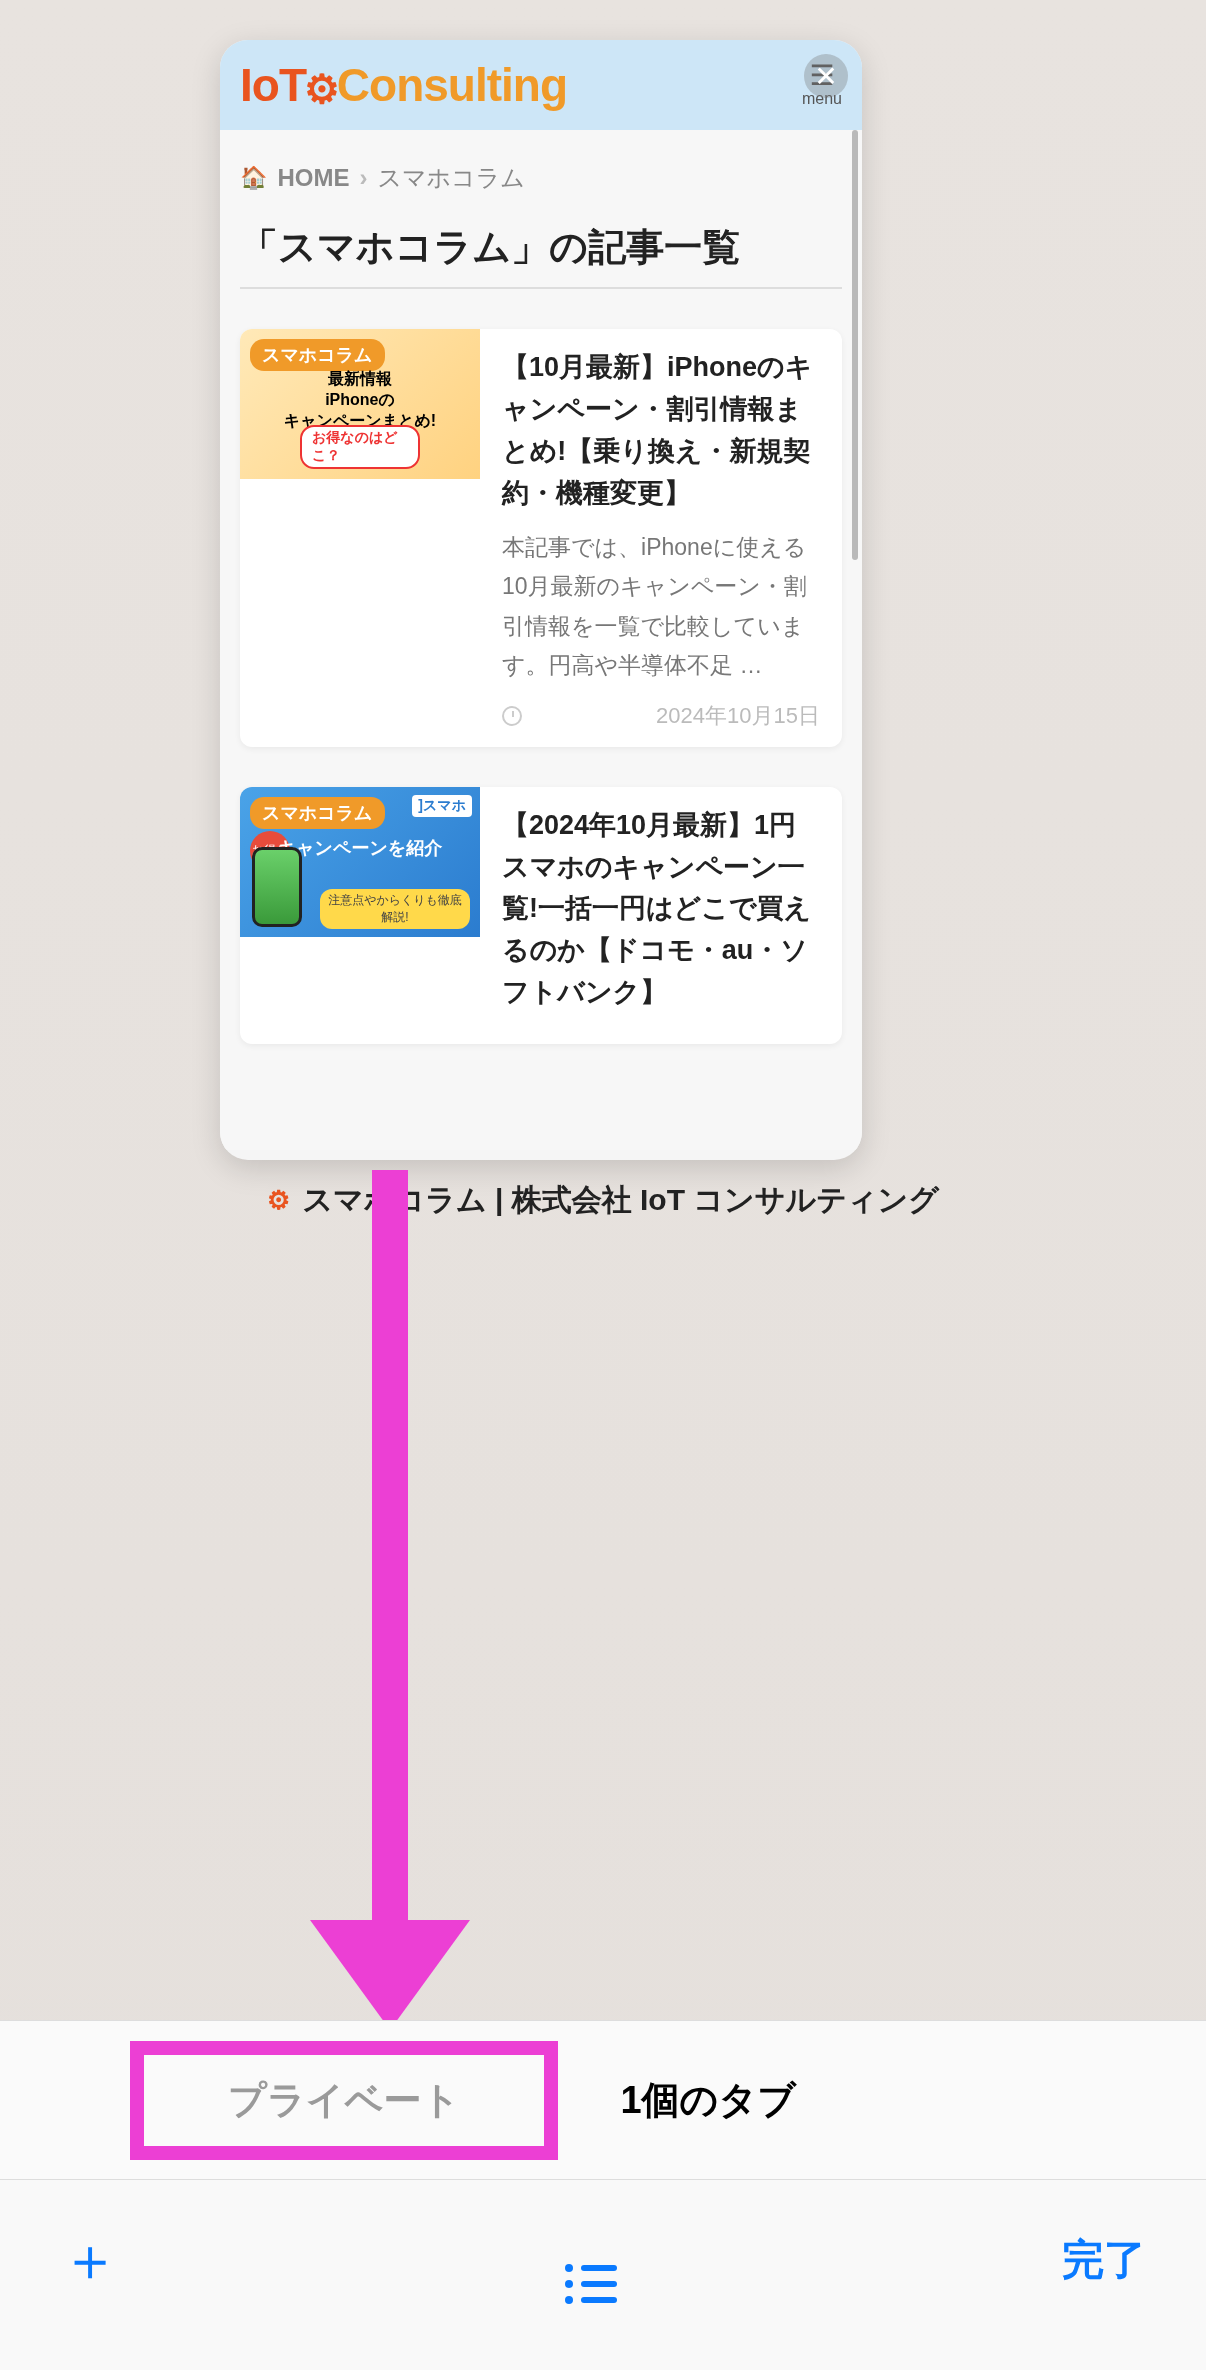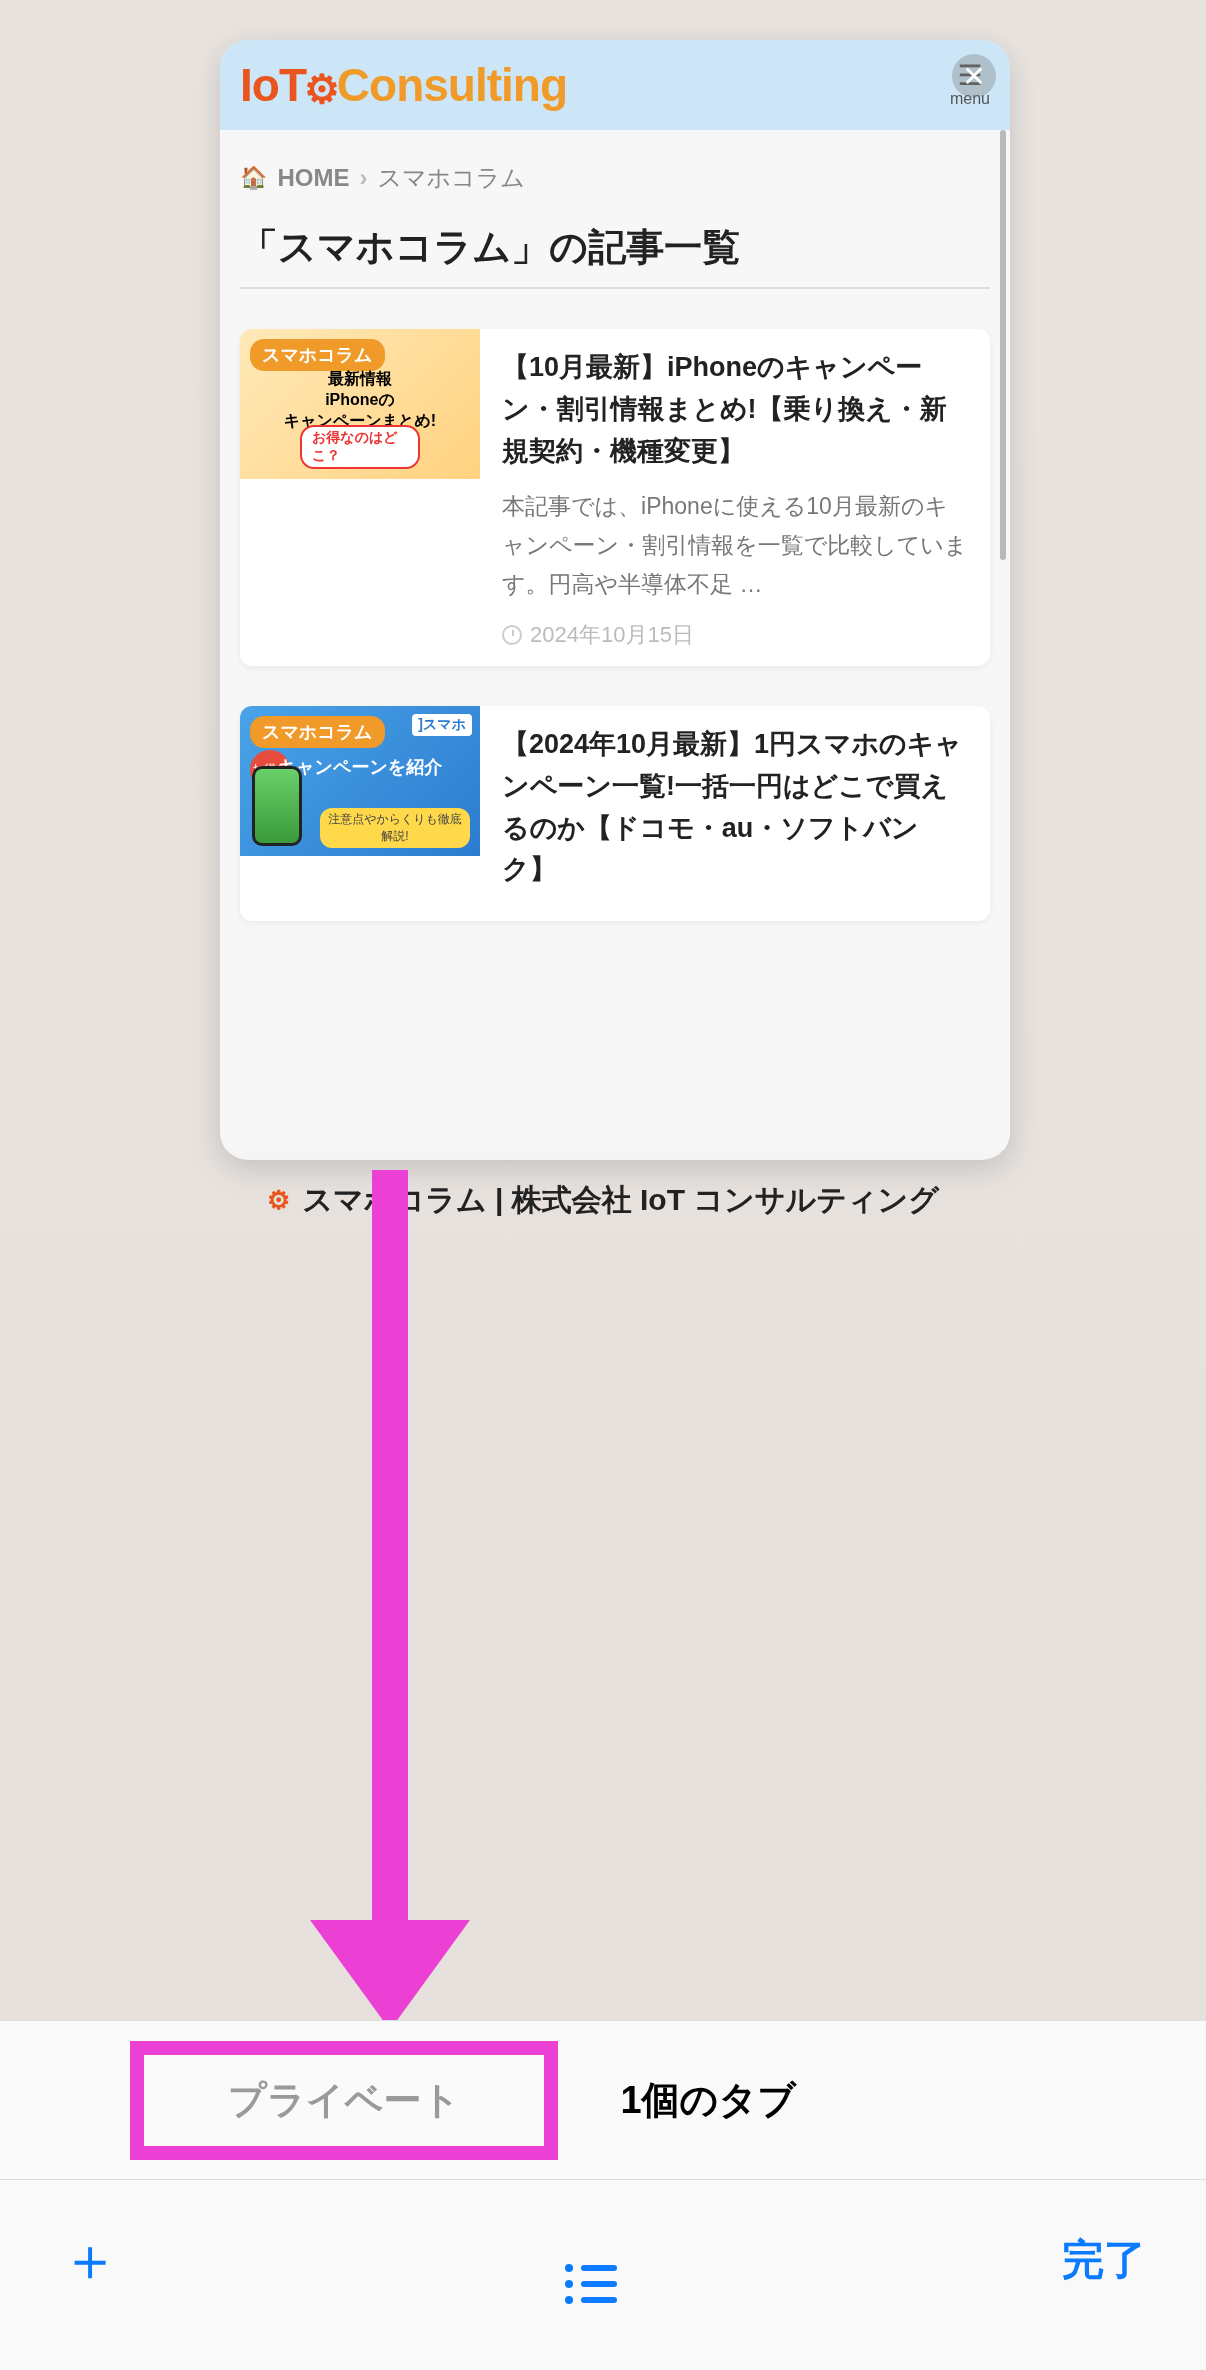--- a/index.html
+++ b/index.html
@@ -10,21 +10,21 @@
     font-family: -apple-system, BlinkMacSystemFont, "Hiragino Sans", sans-serif;
     position: relative;
     overflow: hidden;
   }
 
   
   .tab-card {
     position: absolute;
     top: 40px;
     left: 220px;
-    width: 790px;
+    width: 642px;
     height: 1120px;
     background: #f5f5f5;
     border-radius: 28px;
     box-shadow: 0 8px 30px rgba(0,0,0,0.15);
     overflow: hidden;
   }
 
   .card-header {
     background: #cde6f7;
     padding: 18px 20px 18px 20px;
@@ -141,21 +141,21 @@
   .thumb.blue .red-dot{
     position:absolute; top:44px; left:10px;
     background:#e74c3c; color:#fff; font-size:12px;
     border-radius:50%; width:40px; height:40px;
     display:flex;align-items:center;justify-content:center;
   }
 
   .article-content { padding: 18px 22px 16px 22px; flex:1; }
   .a-title { font-size: 27px; font-weight: 800; color: #222; line-height: 1.55; margin-bottom: 14px; }
   .a-desc  { font-size: 23px; color: #777; line-height: 1.7; margin-bottom: 16px; }
-  .a-date  { color: #bbb; font-size: 22px; display:flex; align-items:center; gap:8px;}
+  .a-date  { color: #bbb; font-size: 22px; display:flex; align-items:center; gap:8px;justify-content:space-between;}
   .clock-ico { display:inline-block; width:20px;height:20px;border:2px solid #ccc;border-radius:50%;position:relative;}
   .clock-ico::after{content:'';position:absolute;top:3px;left:8px;width:2px;height:6px;background:#ccc;}
 
   
   .tab-caption {
     position: absolute;
     top: 1180px;
     left: 0; right: 0;
     text-align: center;
     font-size: 30px;

